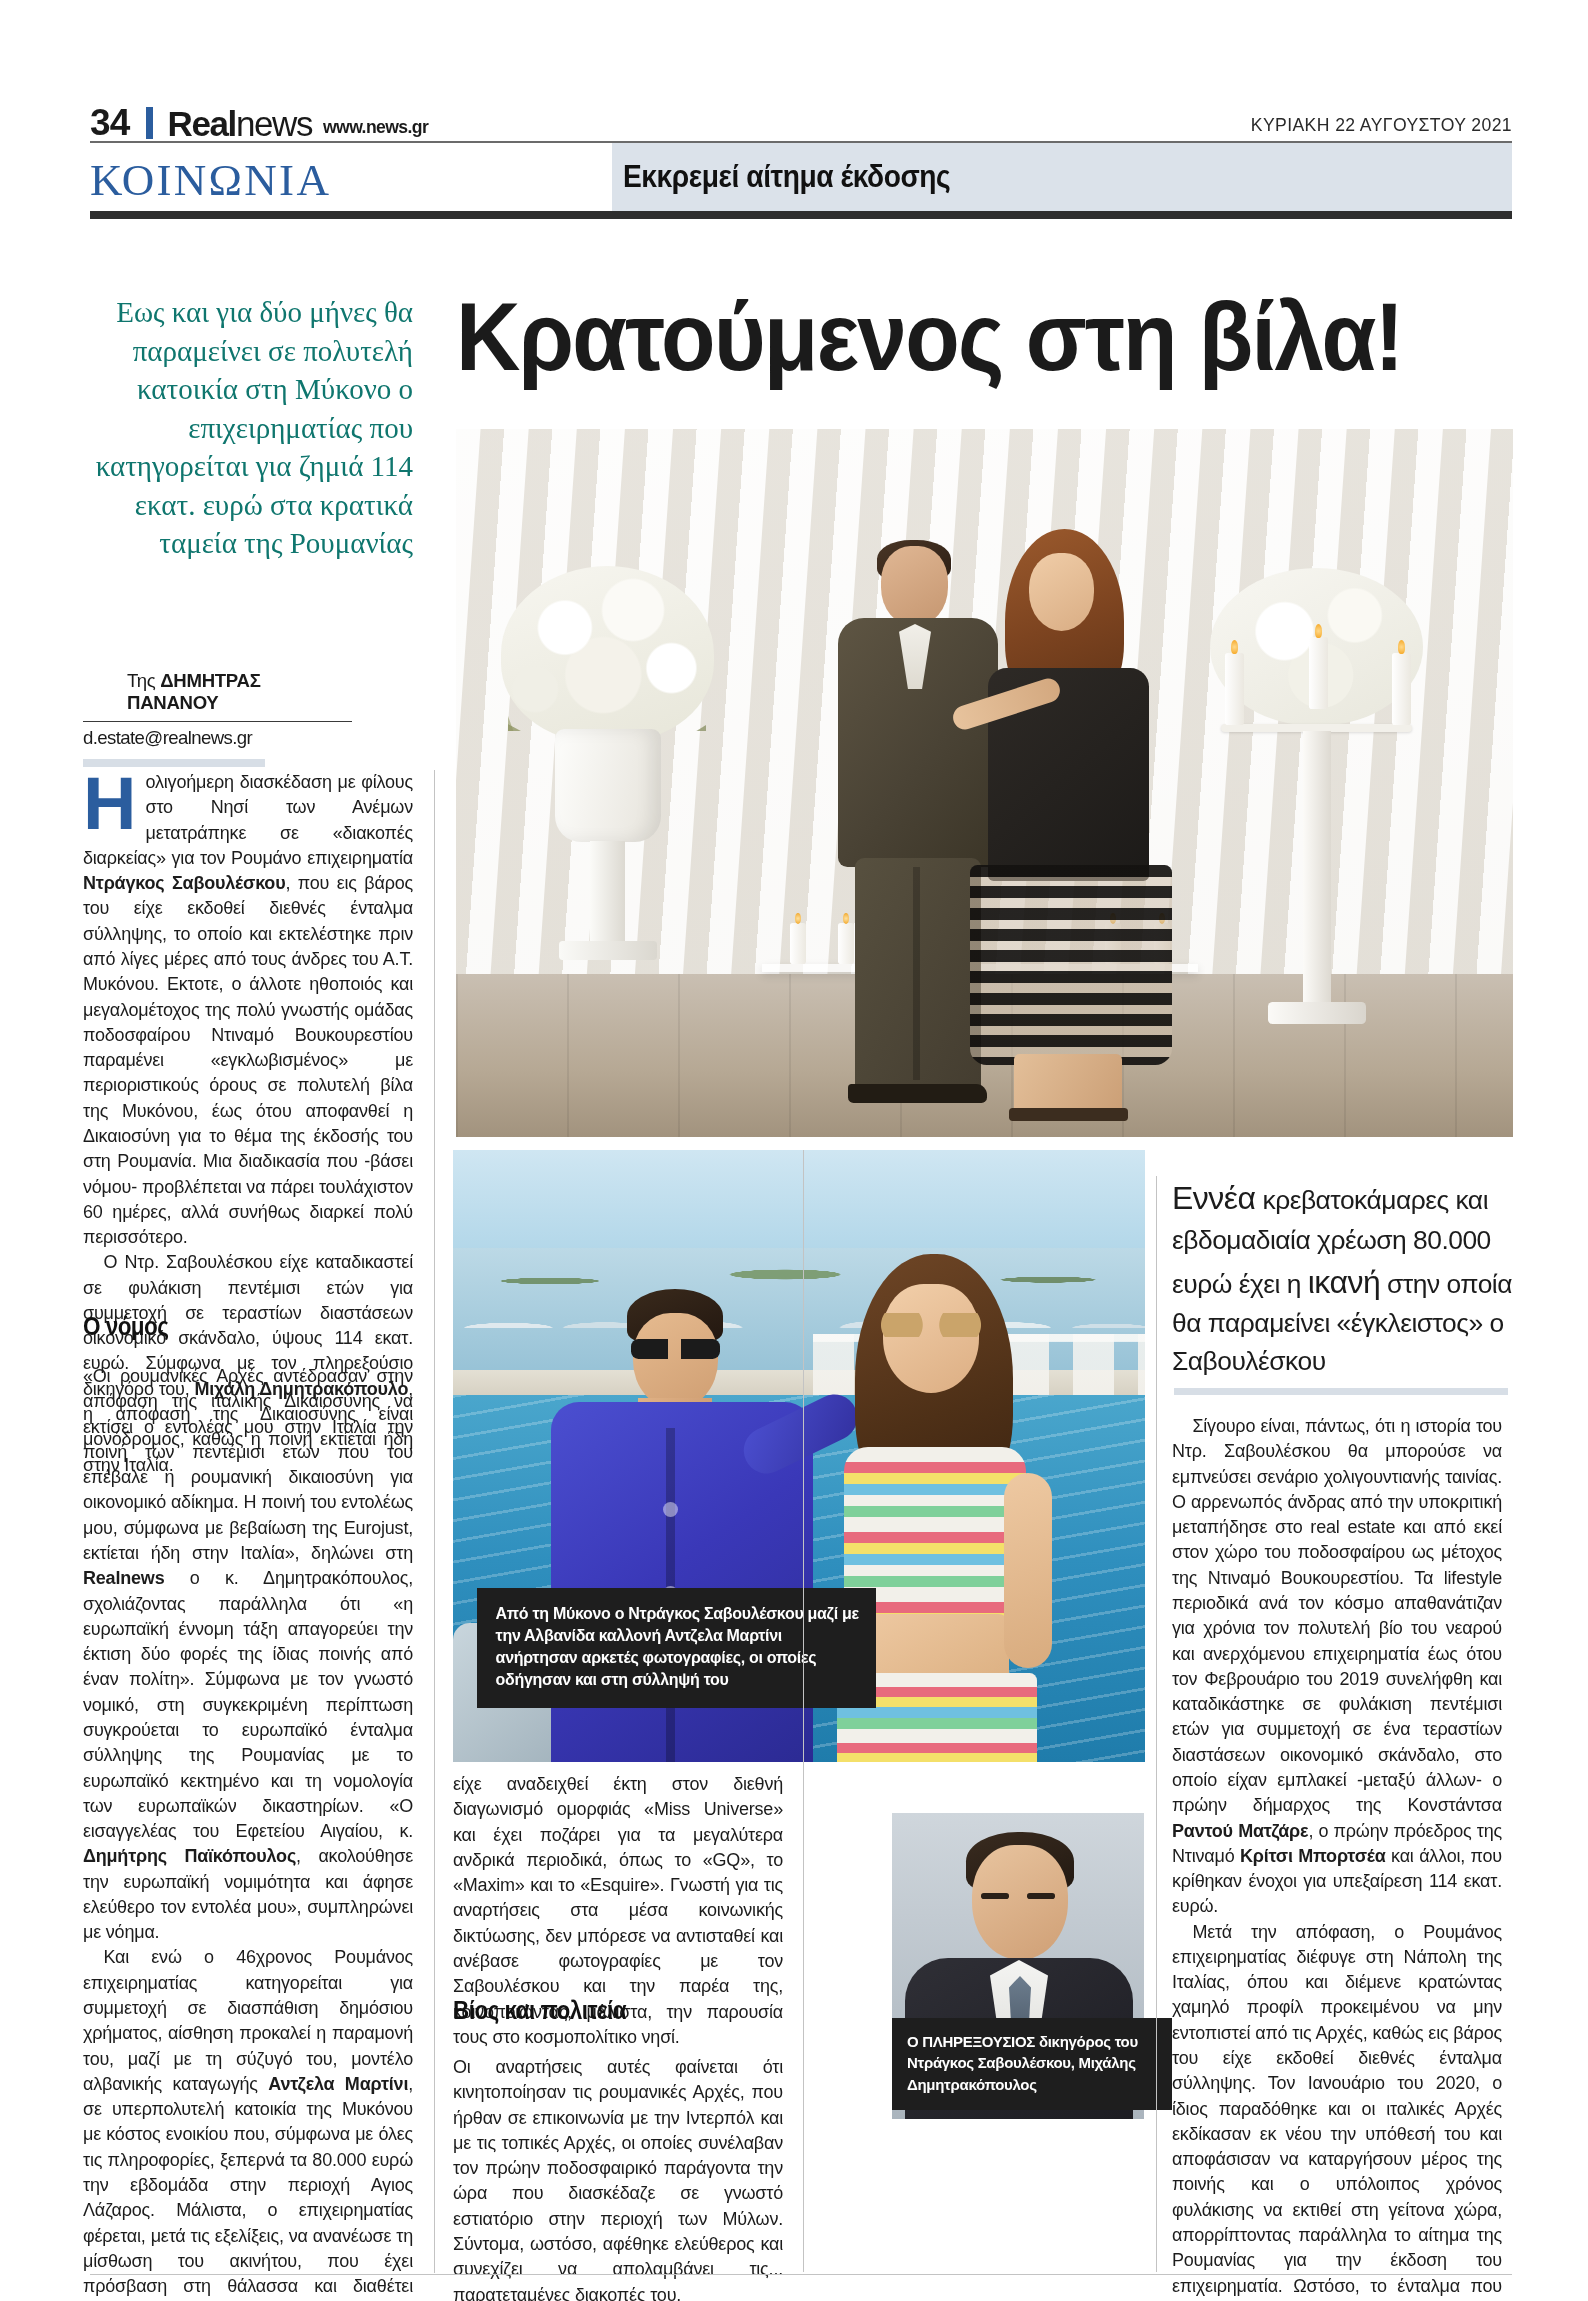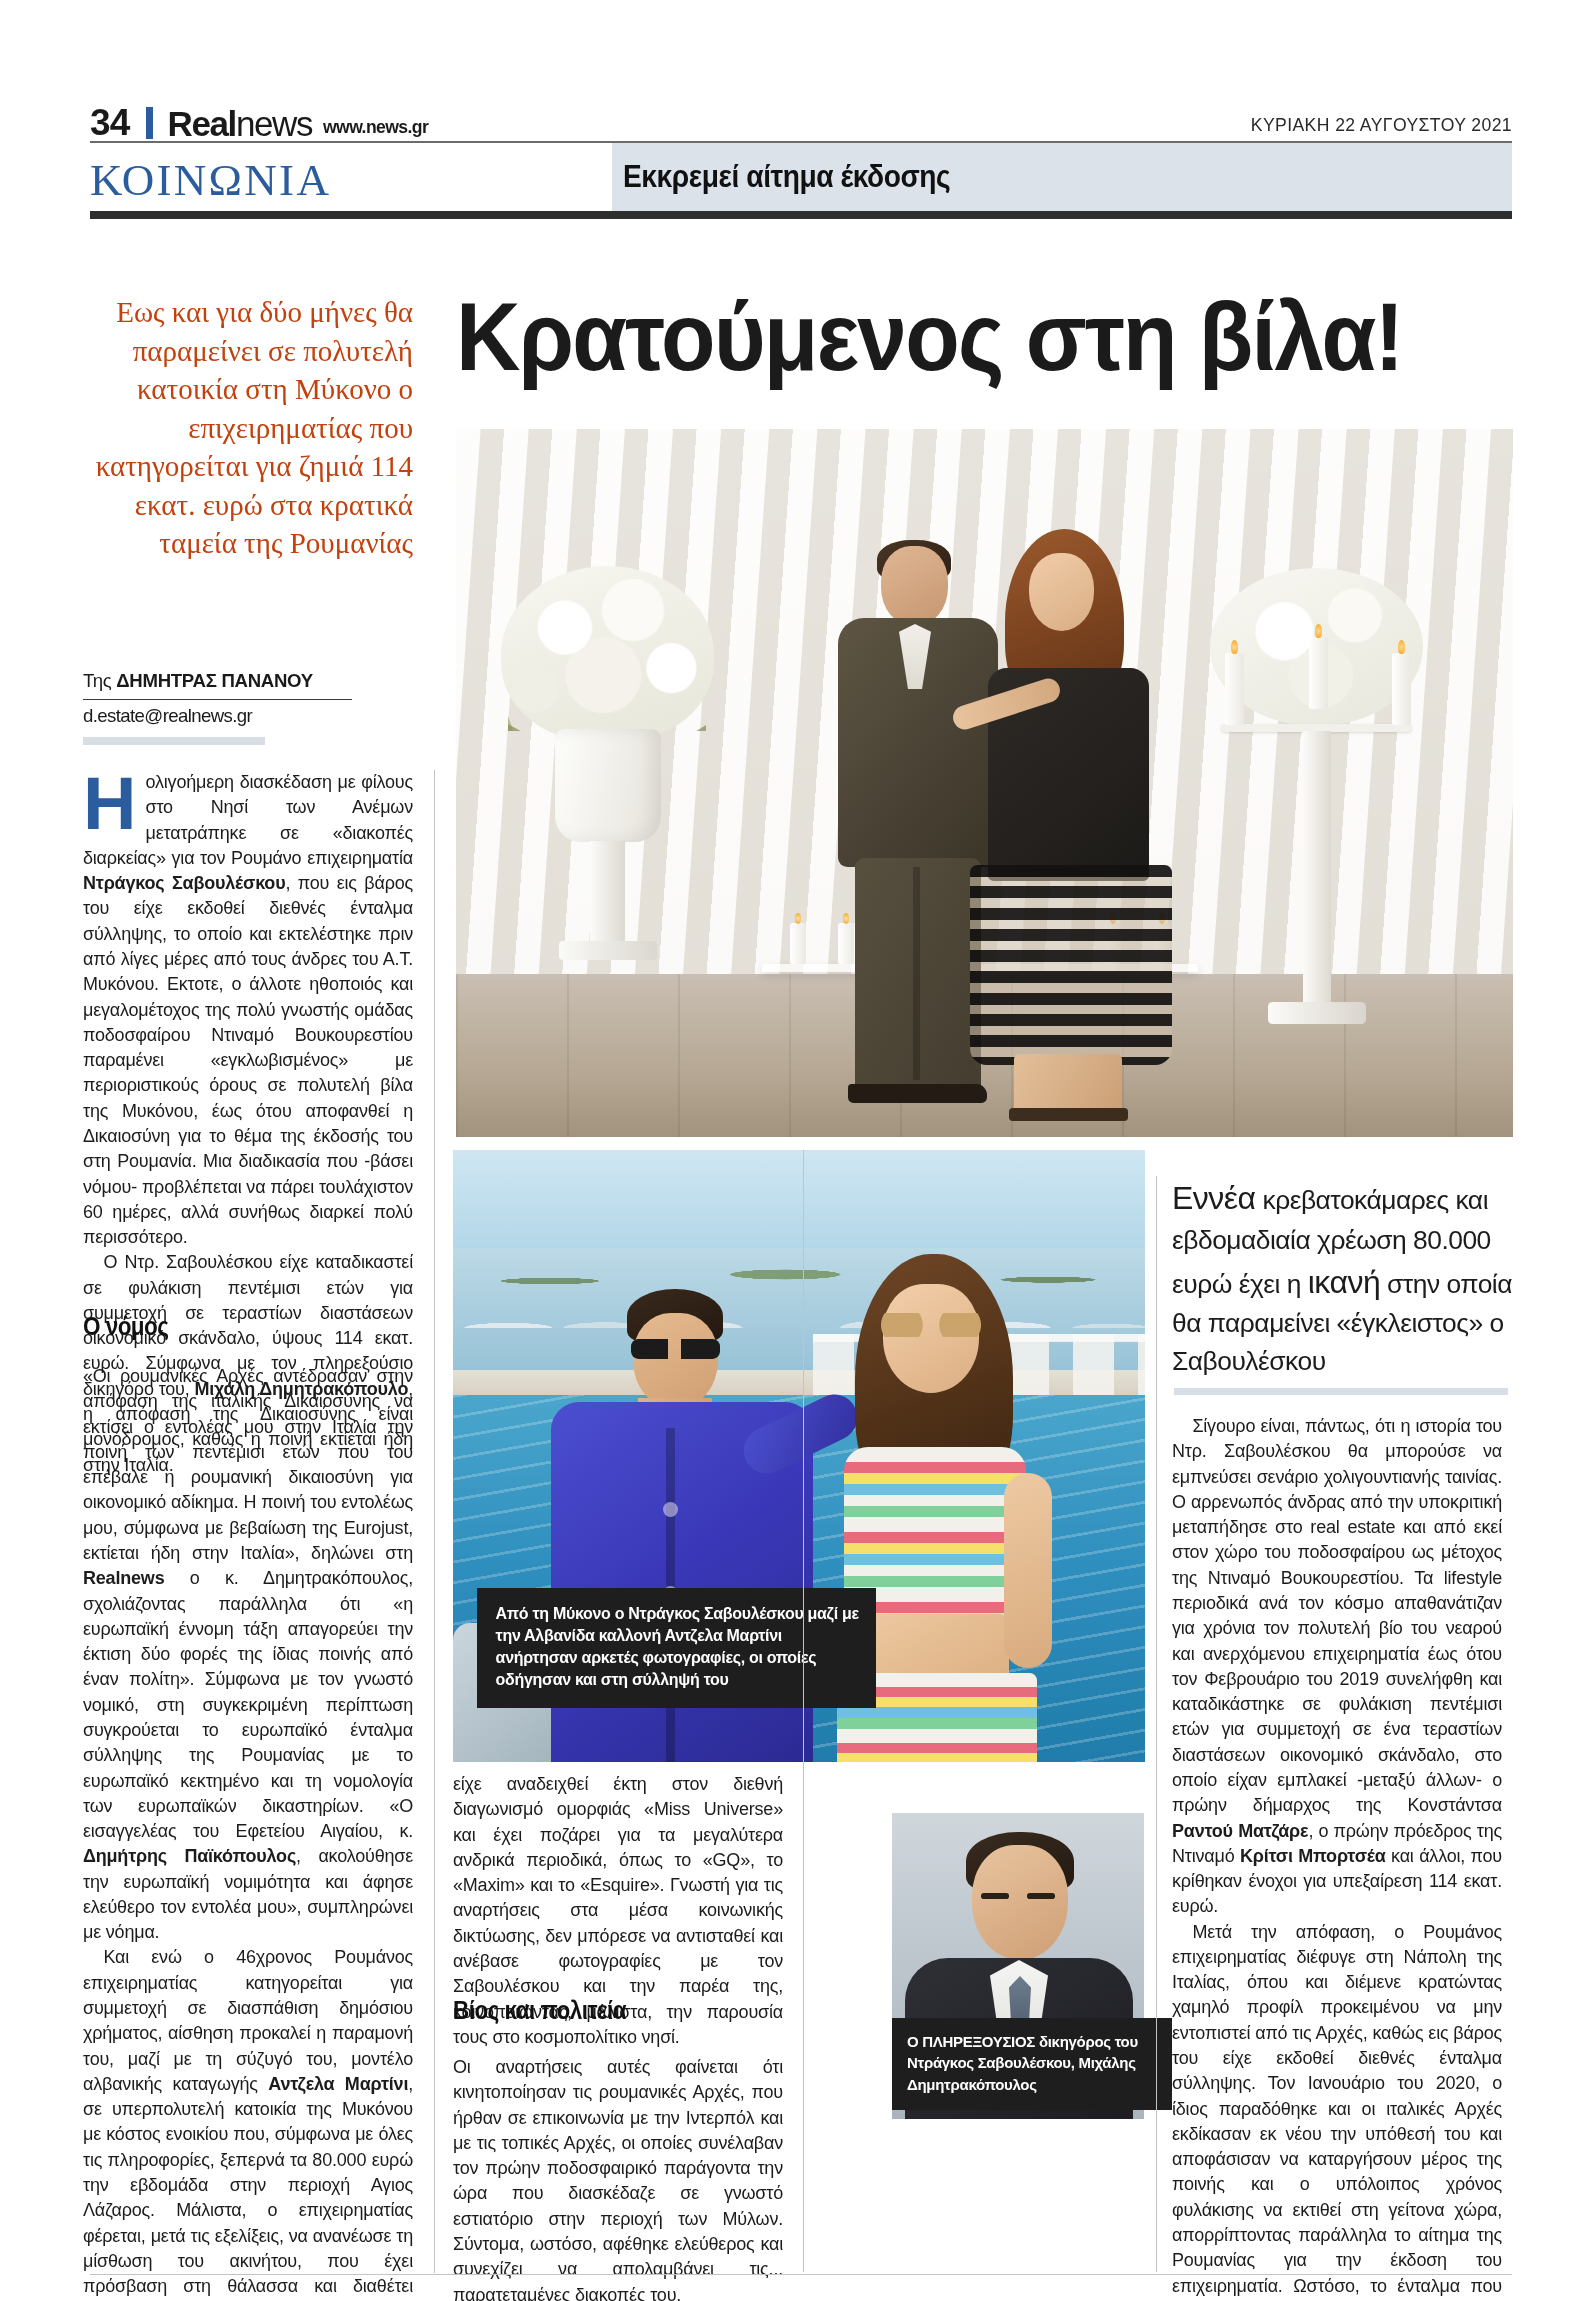--- a/index.html
+++ b/index.html
@@ -81,39 +81,39 @@
     position: absolute; left: 90px; top: 211px;
     width: 1422px; height: 8.3px; background: #2e2e2e;
   }
 
   
   .deck {
     position: absolute; left: 83px; top: 293px;
     width: 330px;
     font-family: "Liberation Serif", serif;
     font-size: 29px; line-height: 1.33;
-    text-align: right; color: #c2410c;
+    text-align: right; color: #0f766e;
   }
 
   
   .headline {
     position: absolute; left: 456px; top: 289px;
     width: 1057px;
     font-size: 96px; font-weight: bold;
     line-height: 1; letter-spacing: -1.9px;
     color: #1b1b1b;
     transform: scaleX(0.93); transform-origin: left top;
     white-space: nowrap;
   }
 
   
   .byline {
     position: absolute; left: 83px; top: 670px; width: 269px;
   }
-  .byline-name { font-size: 18.6px; letter-spacing: -0.3px; }
+  .byline-name { font-size: 18.6px; letter-spacing: -0.3px; margin-left: 44px; }
   .byline-name b { font-weight: bold; }
   .byline-rule { height: 0.9px; background: #3a3a3a; margin: 6.5px 0 5.6px 0; }
   .byline-mail { font-size: 18.6px; letter-spacing: -0.6px; }
   .byline-swatch {
     margin-top: 10.2px; height: 8.3px; width: 182px; background: #d7dee6;
   }
 
   
   .col {
     position: absolute;

